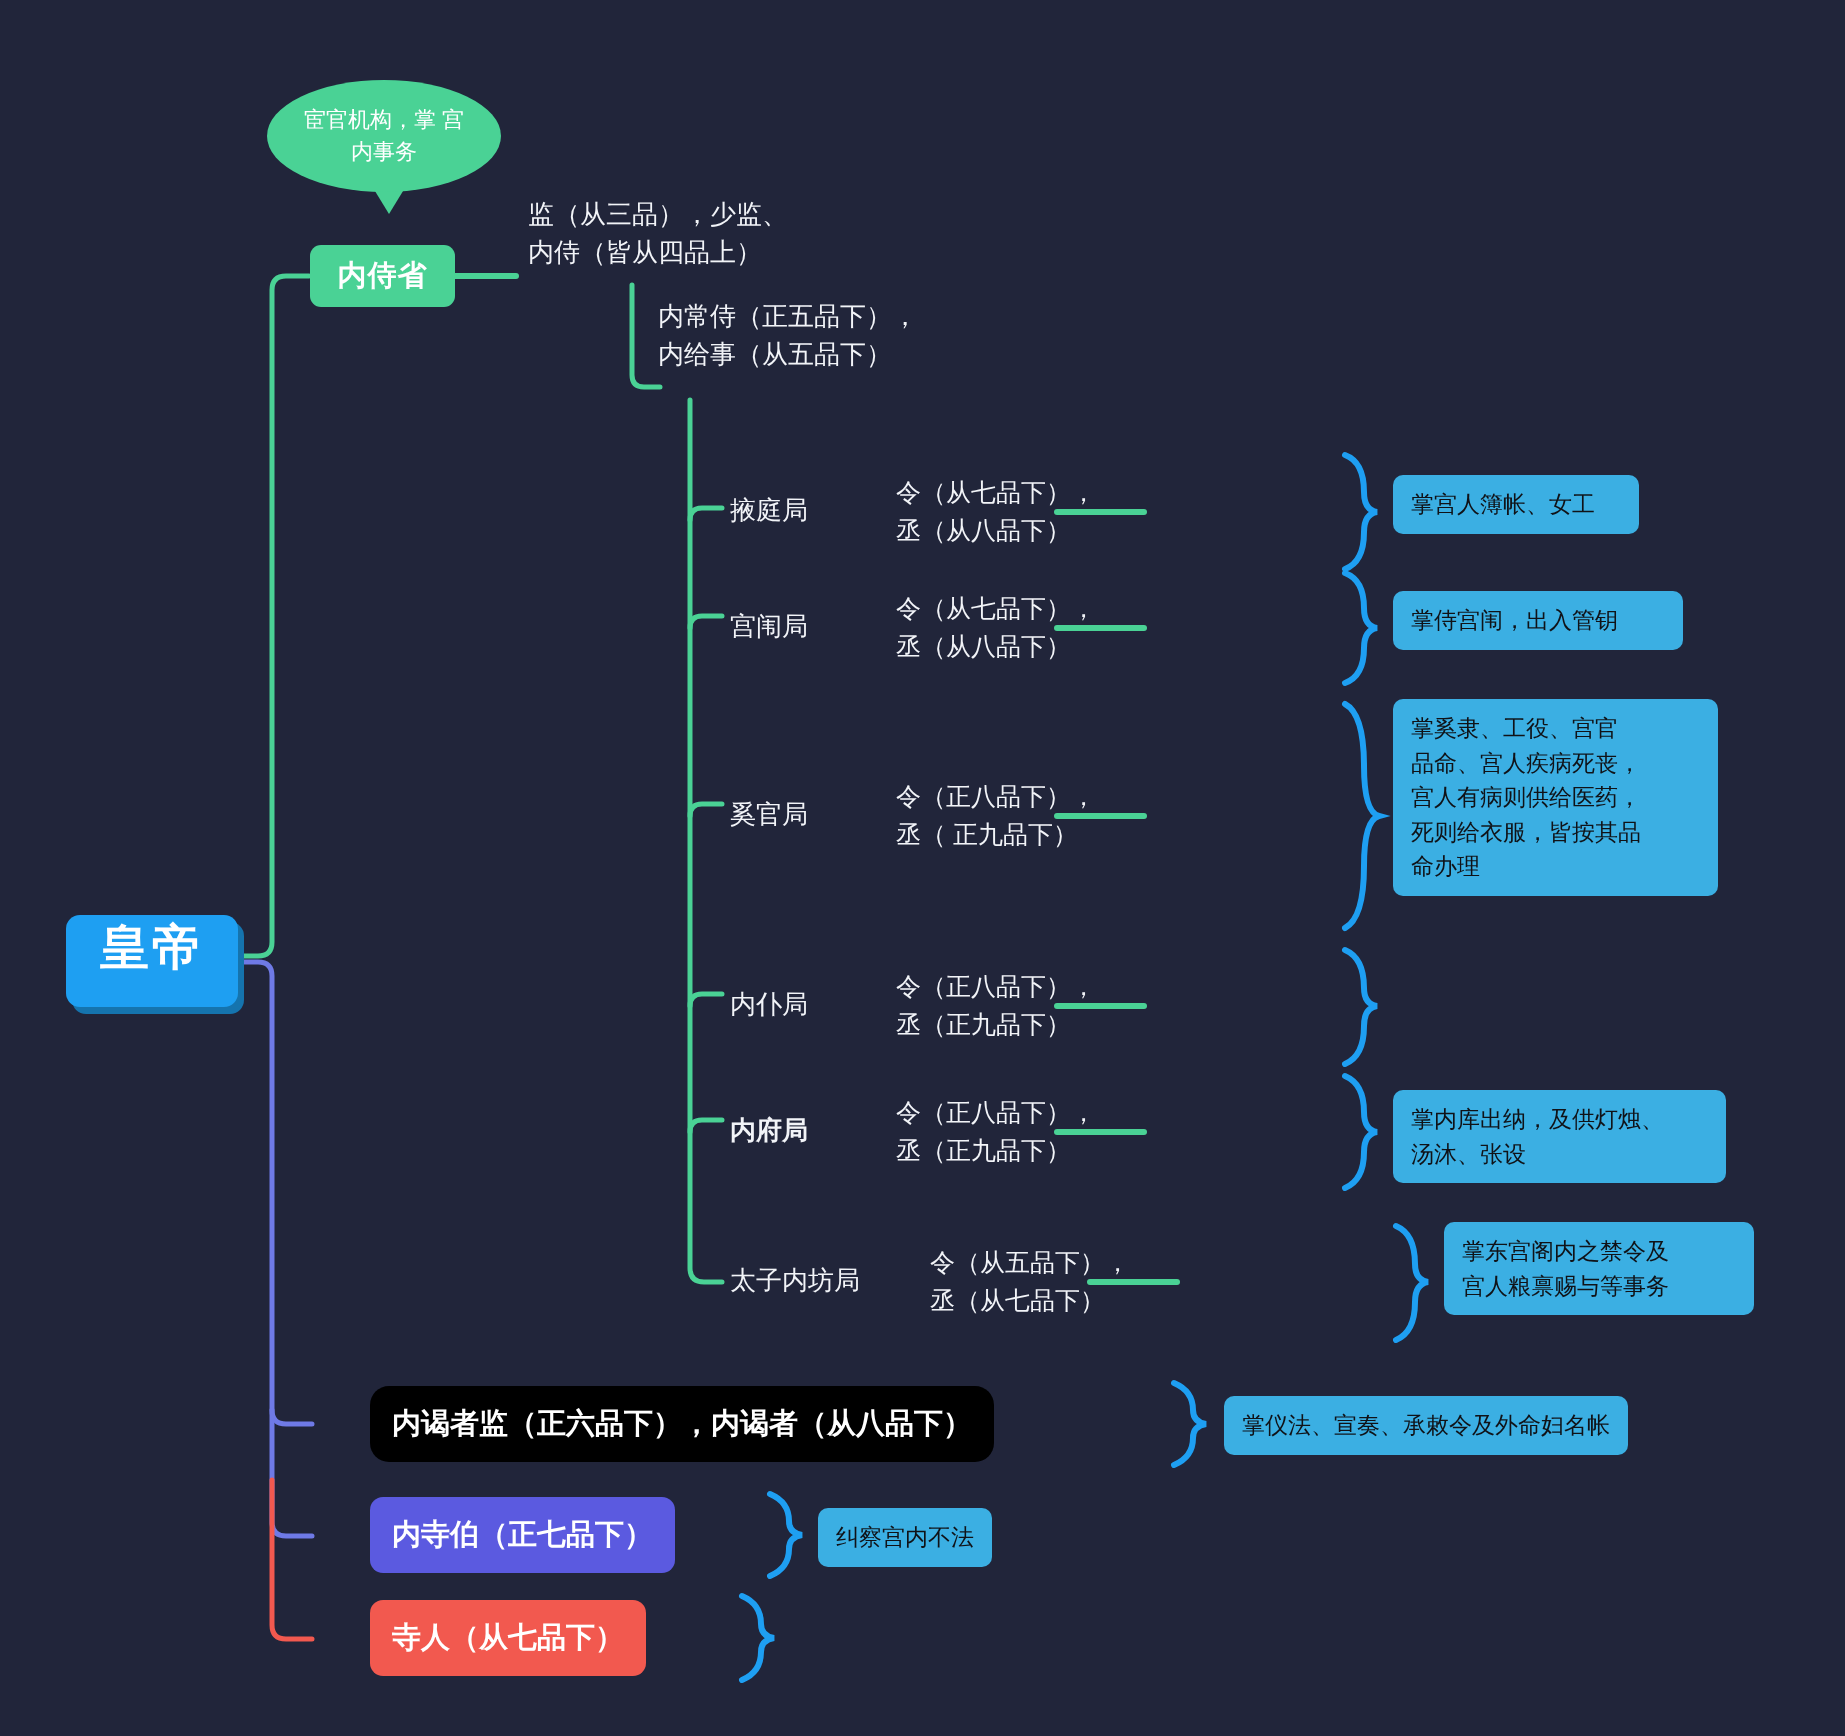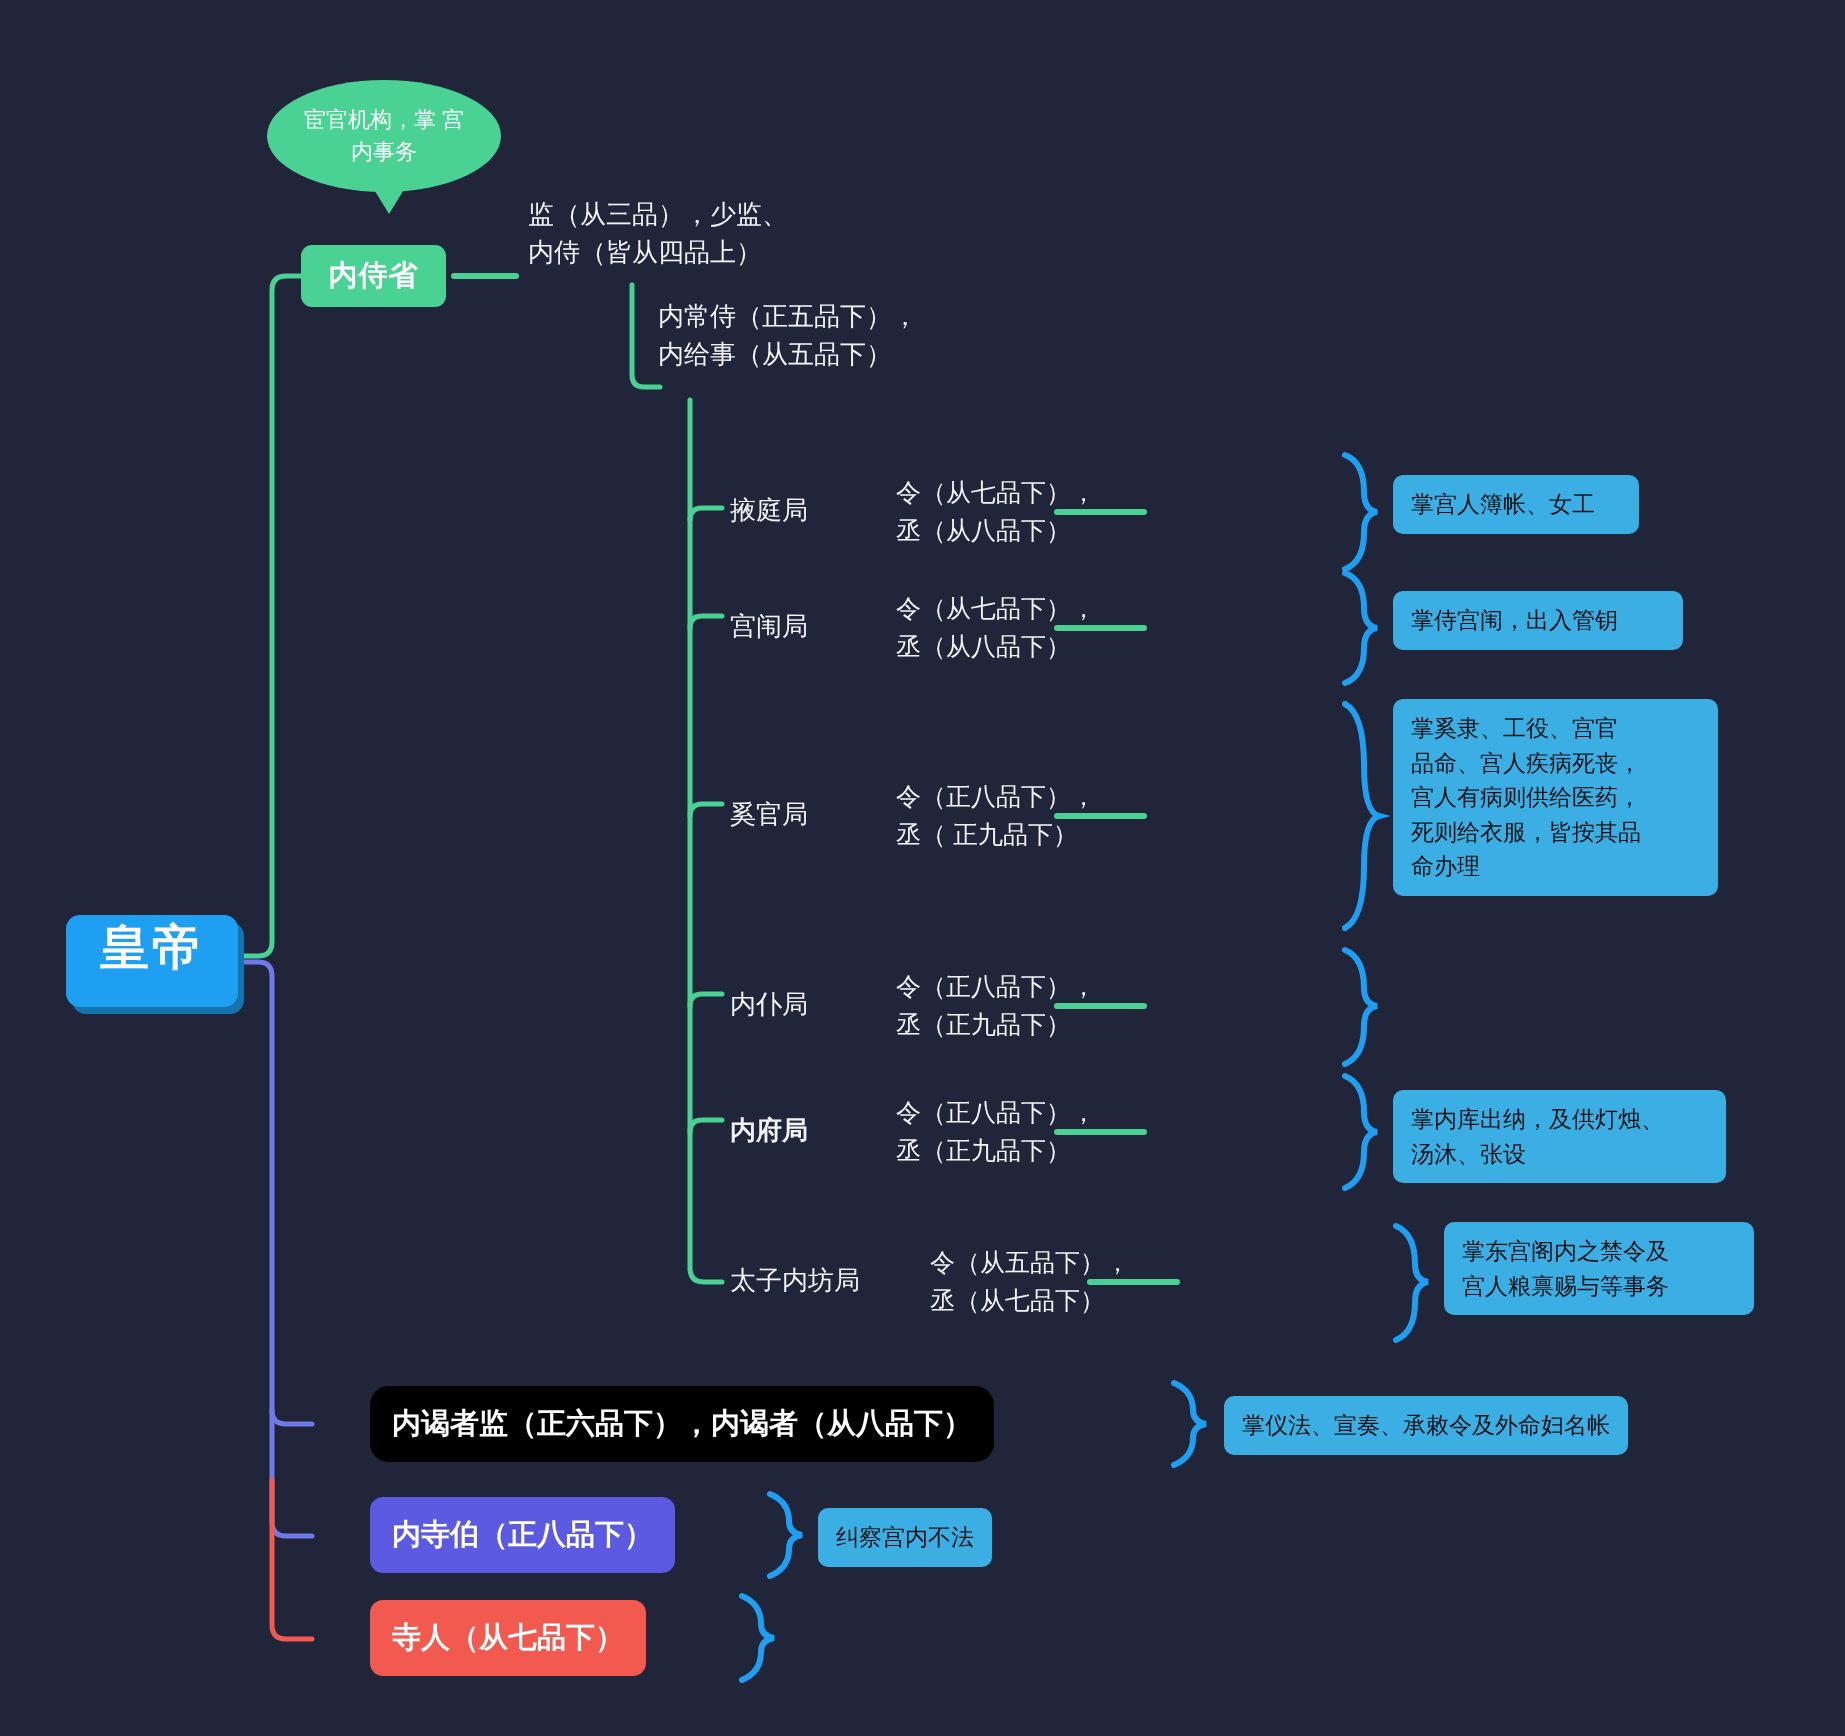--- a/index.html
+++ b/index.html
@@ -23,21 +23,21 @@
     border-radius: 14px;
     box-shadow: 6px 7px 0 0 #1574ae;
     display: flex; align-items: flex-start; justify-content: center;
   }
   .root-box span {
     color: #ffffff; font-size: 49px; font-weight: bold; letter-spacing: 3px;
   }
 
   
   .dept-box {
-    left: 301px; top: 245px;
+    left: 310px; top: 245px;
     width: 145px; height: 62px;
     background: #4ad295;
     border-radius: 11px;
     display: flex; align-items: center; justify-content: center;
   }
   .dept-box span { color:#fff; font-size: 29px; font-weight: bold; letter-spacing:1px; }
 
   
   .ellipse-note {
     left: 267px; top: 80px;
@@ -204,21 +204,21 @@
 丞（从七品下）</div>
   <div class="node callout" style="left:1444px; top:1222px; width:310px;">掌东宫阁内之禁令及
 宫人粮禀赐与等事务</div>
 
   <div class="node lvl-box lvl-blue" style="left:370px; top:1386px; height:76px;">
     <span>内谒者监（正六品下），内谒者（从八品下）</span>
   </div>
   <div class="node callout" style="left:1224px; top:1396px; width:auto; white-space:nowrap;">掌仪法、宣奏、承敕令及外命妇名帐</div>
 
   <div class="node lvl-box lvl-purple" style="left:370px; top:1497px; height:76px;">
-    <span>内寺伯（正八品下）</span>
+    <span>内寺伯（正七品下）</span>
   </div>
   <div class="node callout" style="left:818px; top:1508px; width:auto; white-space:nowrap;">纠察宫内不法</div>
 
   <div class="node lvl-box lvl-red" style="left:370px; top:1600px; height:76px;">
     <span>寺人（从七品下）</span>
   </div>
 
 </div>
 
 </body></html>

